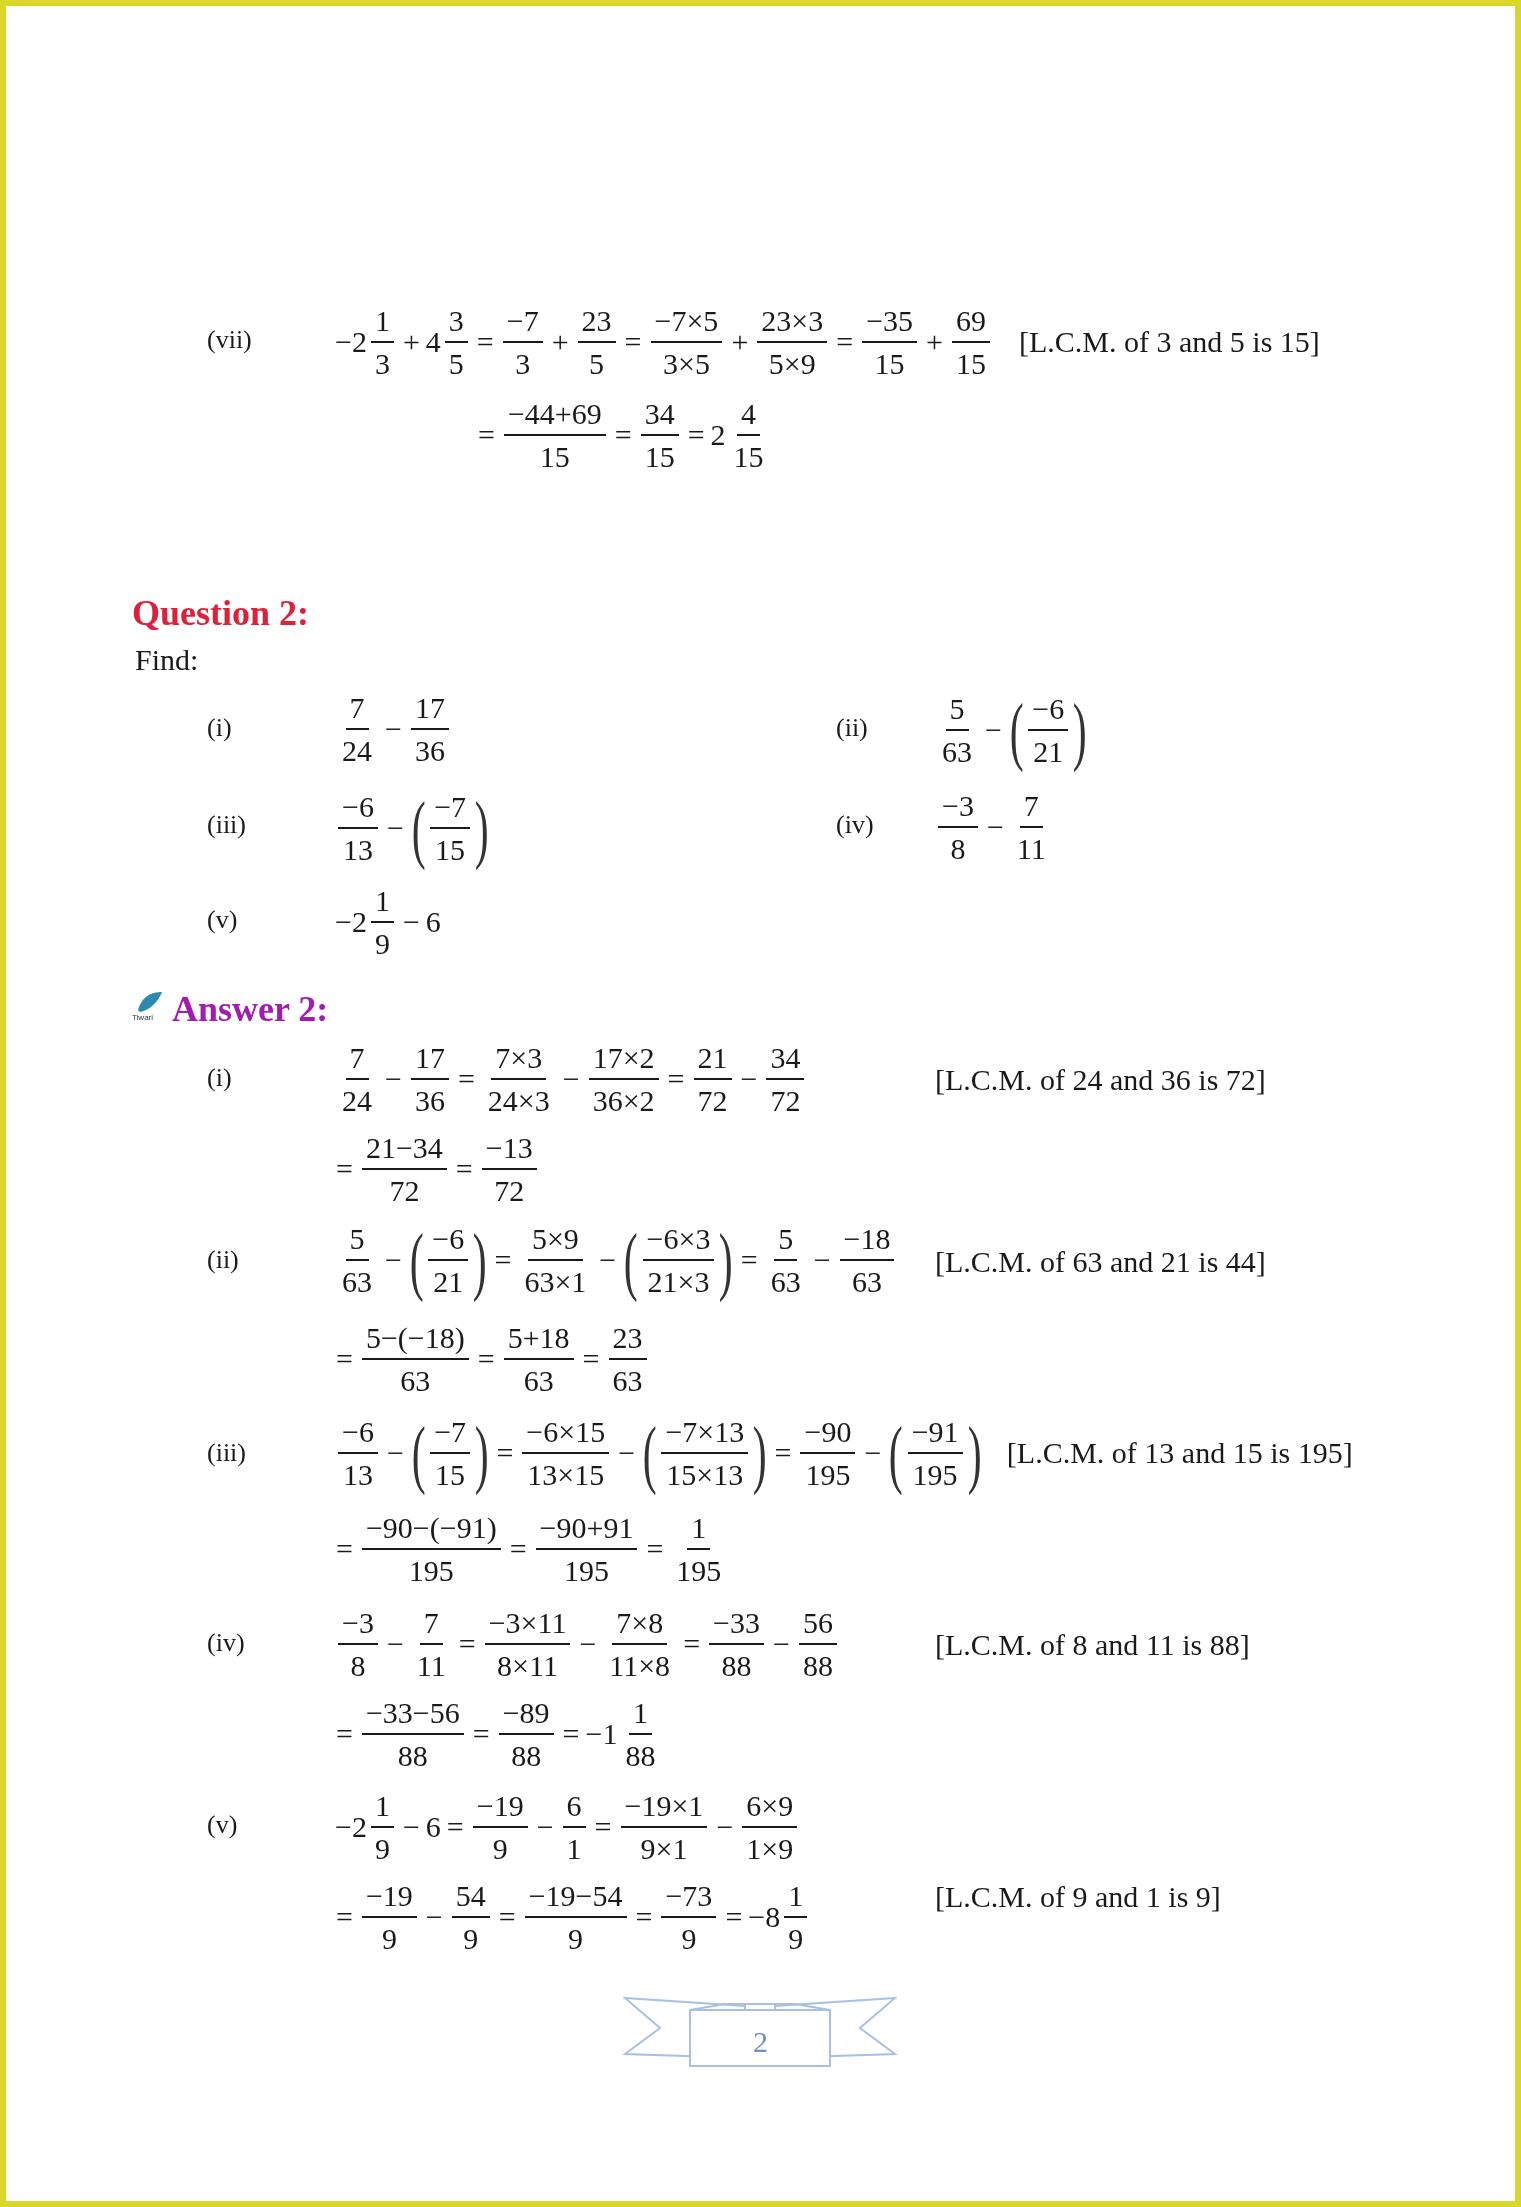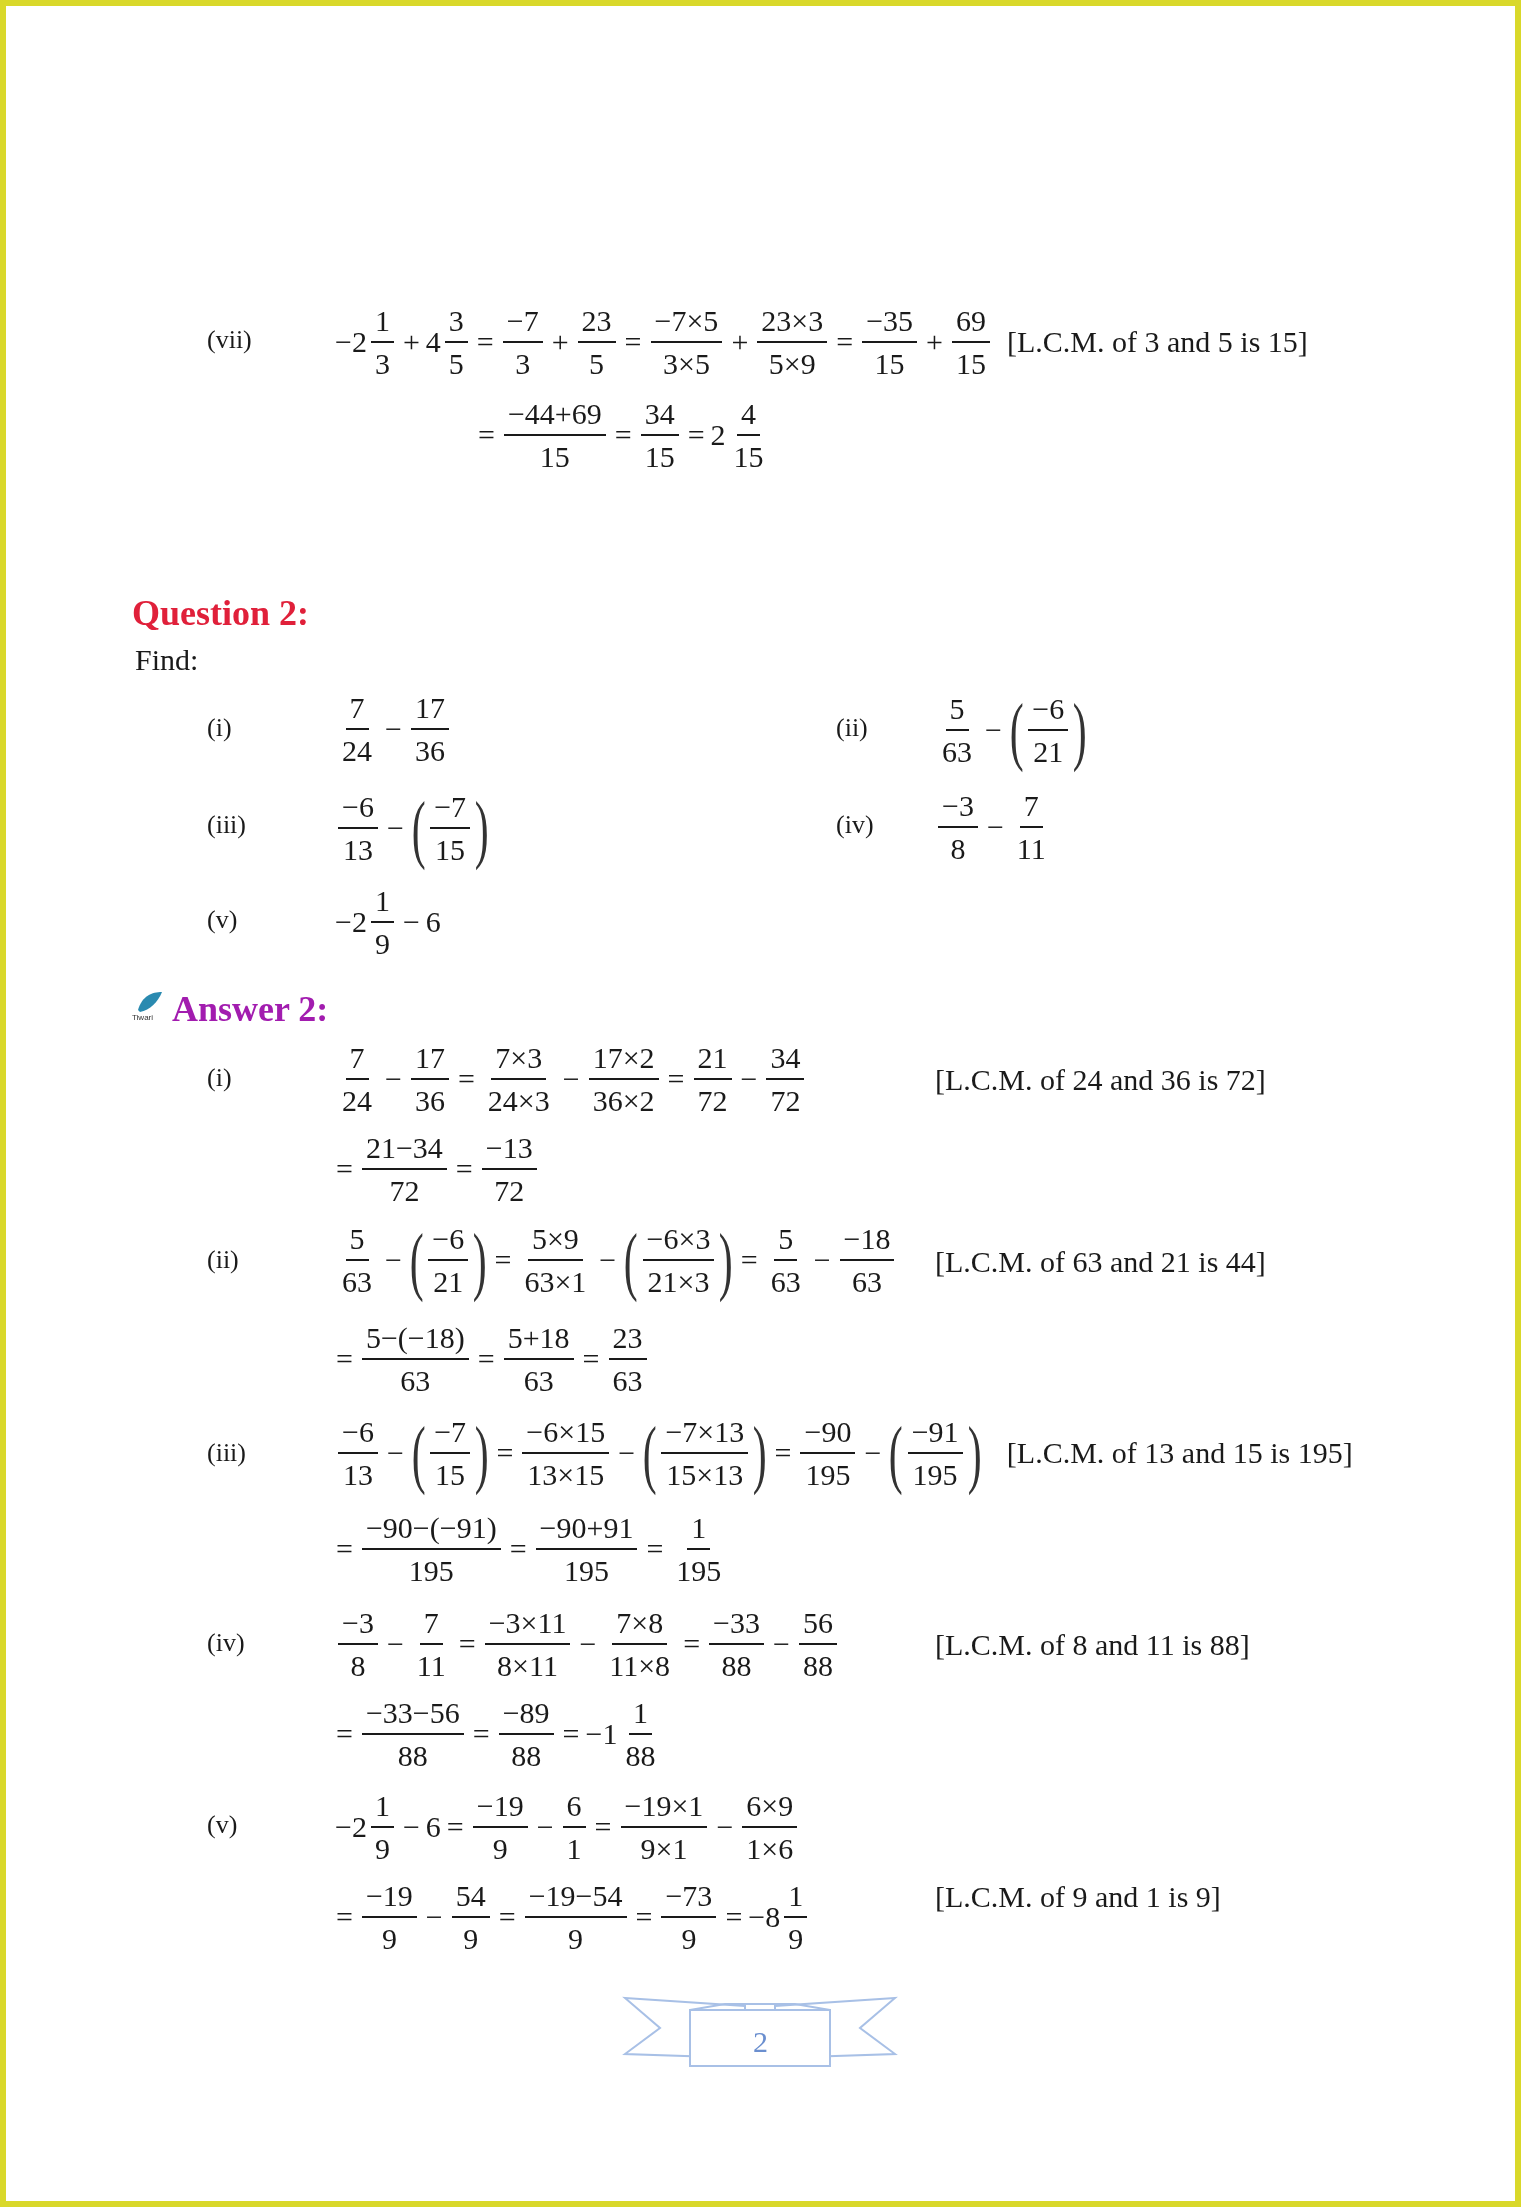--- a/index.html
+++ b/index.html
@@ -64,21 +64,21 @@
   <span class="op">=</span>
   <span class="frac">
       <span class="n">−35</span>
       <span class="d">15</span>
     </span>
   <span class="op">+</span>
   <span class="frac">
       <span class="n">69</span>
       <span class="d">15</span>
     </span>
-  <span class="note" style="margin-left:14px;">[L.C.M. of 3 and 5 is 15]</span>
+  <span class="note" style="margin-left:26px;">[L.C.M. of 3 and 5 is 15]</span>
 </div>
 <div class="row" style="left:472px;top:398px;">
   <span class="op">=</span>
   <span class="frac">
       <span class="n">−44+69</span>
       <span class="d">15</span>
     </span>
   <span class="op">=</span>
   <span class="frac">
       <span class="n">34</span>
@@ -414,21 +414,21 @@
       <span class="d">1</span>
     </span>
   <span class="op">=</span>
   <span class="frac">
       <span class="n">−19×1</span>
       <span class="d">9×1</span>
     </span>
   <span class="op">−</span>
   <span class="frac">
       <span class="n">6×9</span>
-      <span class="d">1×6</span>
+      <span class="d">1×9</span>
     </span>
 </div>
 <span class="note abs" style="left:935px;top:1880px;">[L.C.M. of 9 and 1 is 9]</span>
 <div class="row" style="left:330px;top:1880px;">
   <span class="op">=</span>
   <span class="frac">
       <span class="n">−19</span>
       <span class="d">9</span>
     </span>
   <span class="op">−</span>

